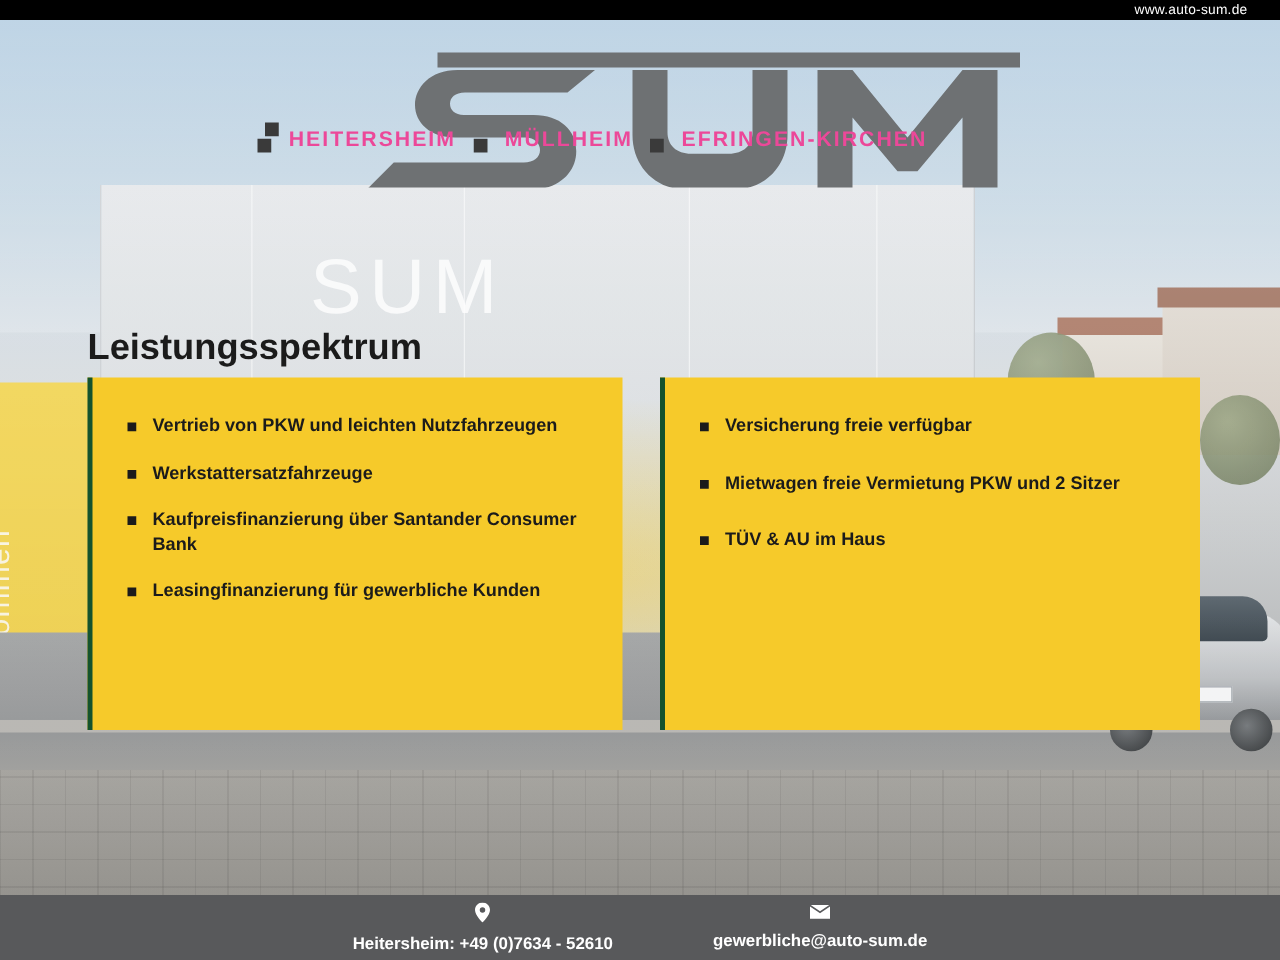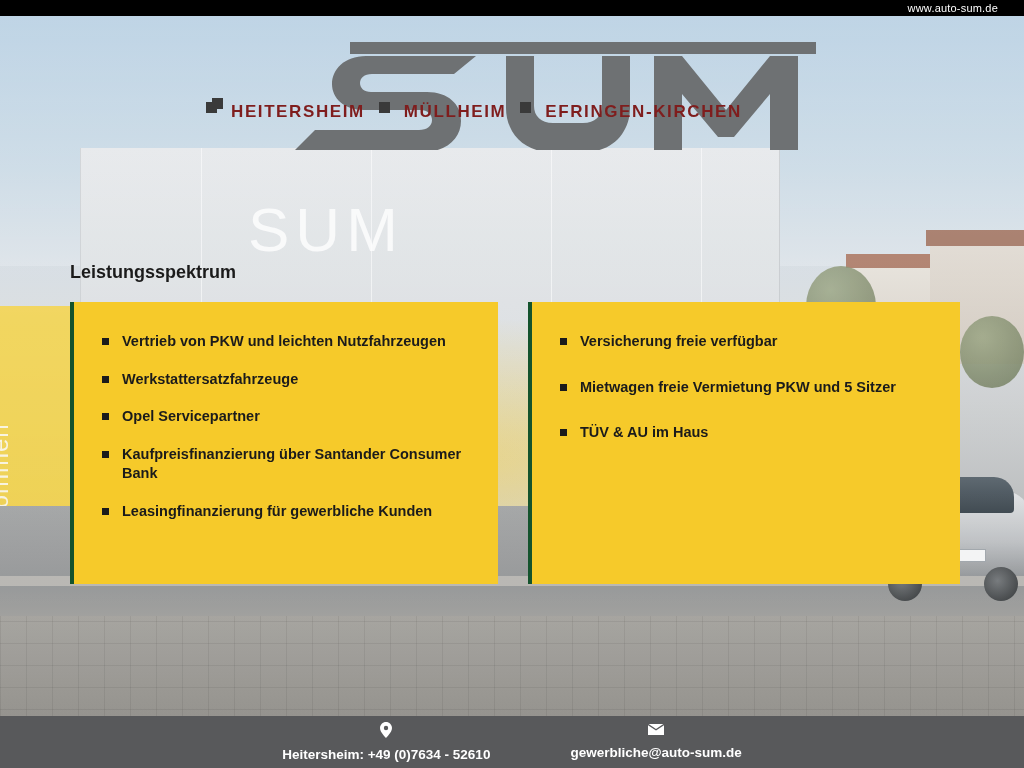--- a/index.html
+++ b/index.html
@@ -149,21 +149,21 @@
 
   
   .logo {
     position: absolute; left: 206px; top: 34px; width: 616px; height: 116px;
   }
   .logo svg { display: block; }
 
   
   .section-title {
     position: absolute; left: 70px; top: 262px;
-    font-size: 18px; font-weight: bold; color: #1b1b1b;
+    font-size: 29px; font-weight: bold; color: #1b1b1b;
   }
 
   .card {
     position: absolute; top: 302px;
     background: #f6ca2a;
     border-left: 4px solid #14532d;
     padding: 30px 22px 22px 26px;
   }
   .card.left { left: 70px; width: 428px; height: 282px; }
   .card.right { left: 528px; width: 432px; height: 282px; }
@@ -261,46 +261,45 @@
 
         <path d="M300 22 h28 v50 c0 10 7 17 19 17 h30 c12 0 19 -7 19 -17 v-50 h28 v52 c0 24 -17 44 -45 44 h-34 c-28 0 -45 -20 -45 -44z"></path>
 
         <path d="M448 118 h28 v-58 l36 43 h16 l36 -43 v58 h28 v-96 h-28 l-44 54 l-44 -54 h-28z"></path>
       </g>
 
       <g fill="#3a3a3a">
         <rect x="6" y="64" width="11" height="11"></rect>
       </g>
     </svg>
-    <div style="position:absolute; left:0; top:68px; width:616px; display:flex; align-items:flex-start; gap:14px; color:#7f1d1d; font-size:17px; font-weight:bold; letter-spacing:1.6px;">
+    <div style="position:absolute; left:0; top:68px; width:616px; display:flex; align-items:flex-end; gap:14px; color:#ec4899; font-size:17px; font-weight:bold; letter-spacing:1.6px;">
       <span style="width:11px;height:11px;background:#3a3a3a;display:inline-block"></span>
       <span>HEITERSHEIM</span>
       <span style="width:11px;height:11px;background:#3a3a3a;display:inline-block"></span>
       <span>MÜLLHEIM</span>
       <span style="width:11px;height:11px;background:#3a3a3a;display:inline-block"></span>
       <span>EFRINGEN-KIRCHEN</span>
     </div>
   </div>
 
   <div class="section-title">Leistungsspektrum</div>
 
   <div class="card left">
     <ul class="bullet-list">
       <li>Vertrieb von PKW und leichten Nutzfahrzeugen</li>
       <li>Werkstattersatzfahrzeuge</li>
-      <li>Opel Servicepartner</li>
       <li>Kaufpreisfinanzierung über Santander Consumer Bank</li>
       <li>Leasingfinanzierung für gewerbliche Kunden</li>
     </ul>
   </div>
 
   <div class="card right">
     <ul class="bullet-list">
       <li>Versicherung freie verfügbar</li>
-      <li>Mietwagen freie Vermietung PKW und 5 Sitzer</li>
+      <li>Mietwagen freie Vermietung PKW und 2 Sitzer</li>
       <li>TÜV &amp; AU im Haus</li>
     </ul>
   </div>
 
   <div class="footer">
     <div class="footer-item">
       <span class="footer-icon">
         <svg width="12" height="16" viewBox="0 0 12 16" aria-hidden="true">
           <path d="M6 0C2.7 0 0 2.7 0 6c0 4.3 6 10 6 10s6-5.7 6-10c0-3.3-2.7-6-6-6zm0 8.2A2.2 2.2 0 1 1 6 3.8a2.2 2.2 0 0 1 0 4.4z" fill="#ffffff"></path>
         </svg>

